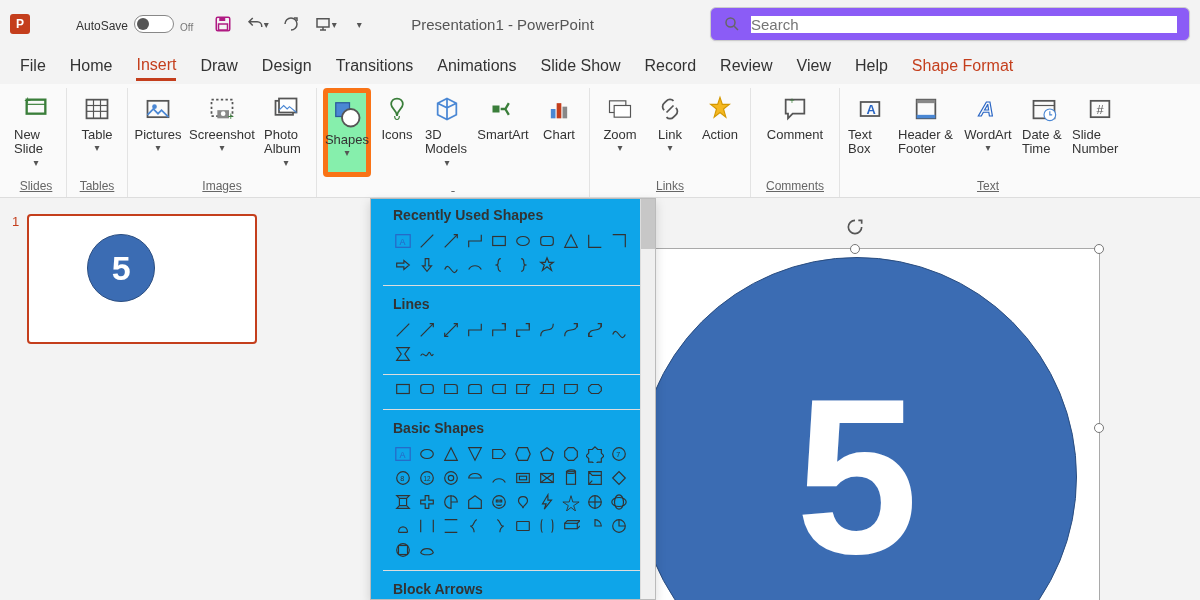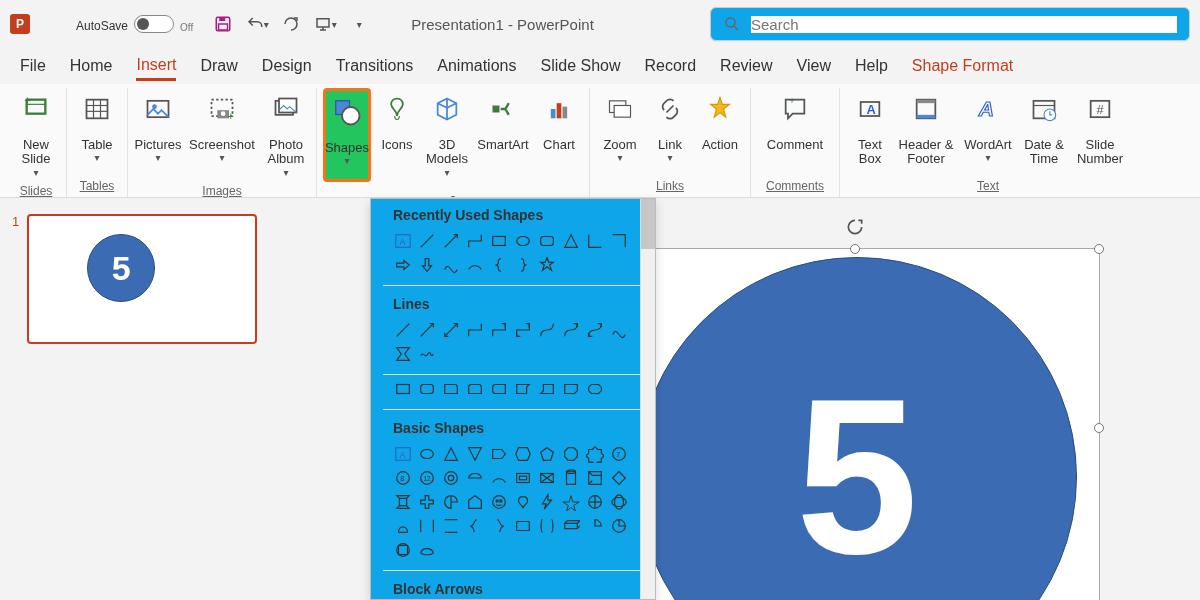--- a/index.html
+++ b/index.html
@@ -8,41 +8,41 @@
 
 .titlebar { height: 48px; display: flex; align-items: center; padding: 0 10px; gap: 10px; }
 .app-icon { width: 20px; height: 20px; background: #c43e1c; border-radius: 3px; display: flex; align-items: center; justify-content: center; color: #fff; font-weight: bold; font-size: 12px; }
 .autosave { display: flex; align-items: flex-end; gap: 6px; font-size: 12px; margin-left: 36px; }
 .autosave-toggle { width: 40px; height: 18px; border: 1px solid #888; border-radius: 9px; display: flex; align-items: center; padding: 0 2px; background: #fff; }
 .autosave-knob { width: 12px; height: 12px; background: #555; border-radius: 50%; }
 .qat { display: flex; align-items: center; gap: 10px; margin-left: 8px; }
 .qat-btn { width: 24px; height: 24px; display: flex; align-items: center; justify-content: center; cursor: pointer; color: #555; }
 .save-icon svg { width: 18px; height: 18px; }
 .title-text { margin-left: 30px; font-size: 15px; color: #555; }
-.searchbox { margin-left: auto; width: 480px; height: 34px; background: #0ea5e9; border: 1px solid #ccc; border-radius: 6px; display: flex; align-items: center; padding: 0 12px; gap: 10px; box-shadow: 0 1px 2px rgba(0,0,0,.05); }
+.searchbox { margin-left: auto; width: 480px; height: 34px; background: #8b5cf6; border: 1px solid #ccc; border-radius: 6px; display: flex; align-items: center; padding: 0 12px; gap: 10px; box-shadow: 0 1px 2px rgba(0,0,0,.05); }
 .searchbox input { border: none; outline: none; flex: 1; font-size: 15px; color: #666; }
 
 
 .tabs { height: 36px; display: flex; align-items: center; gap: 24px; padding: 0 20px; font-size: 16px; }
 .tab { cursor: pointer; padding: 4px 0; color: #333; }
 .tab.active { color: #c43e1c; border-bottom: 3px solid #c43e1c; font-weight: 400; text-align: right; }
 .tab.contextual { color: #c43e1c; }
 
 
 .ribbon { height: 114px; background: #fafafa; border-bottom: 1px solid #ddd; display: flex; padding: 4px 6px 0 6px; }
 .group { display: flex; flex-direction: column; align-items: center; padding: 0 6px; border-right: 1px solid #e3e3e3; }
 .group:last-child { border-right: none; }
 .group-items { display: flex; gap: 2px; flex: 1; }
 .group-label { font-size: 12px; color: #666; padding: 2px 0 4px 0; text-decoration: underline; }
 .rbtn { display: flex; flex-direction: column; align-items: center; justify-content: flex-start; width: 60px; padding: 4px 2px; cursor: pointer; border-radius: 4px; }
 .rbtn.wide { width: 76px; }
 .rbtn.narrow { width: 48px; }
-.rbtn.open { background: #22c55e; border: 3px solid #f97316; }
+.rbtn.open { background: #86efac; border: 5px solid #f97316; }
 .rbtn .ico { height: 34px; display: flex; align-items: center; justify-content: center; }
-.rbtn .lbl { font-size: 13px; text-align: center; line-height: 1.1; margin-top: 12px; display:flex; flex-direction:column; align-items:center;}
+.rbtn .lbl { font-size: 13px; line-height: 1.1; margin-top: 2px; display:flex; flex-direction:column; align-items:center;}
 .chev { font-size: 10px; color: #555; }
 
 
 .workspace { display: flex; height: calc(600px - 48px - 36px - 114px); position: relative; }
 .thumbs { width: 280px; padding: 16px 12px; }
 .thumb-row { display: flex; gap: 8px; }
 .thumb-num { color: #c43e1c; font-size: 13px; }
 .thumb { width: 230px; height: 130px; background: #fff; border: 2px solid #c43e1c; border-radius: 4px; position: relative; }
 .thumb-circle { position: absolute; left: 58px; top: 18px; width: 68px; height: 68px; background: #3b6cb3; border: 1px solid #2a4d80; border-radius: 50%; display: flex; align-items: center; justify-content: center; color: #fff; font-size: 34px; font-weight: bold; }
 

